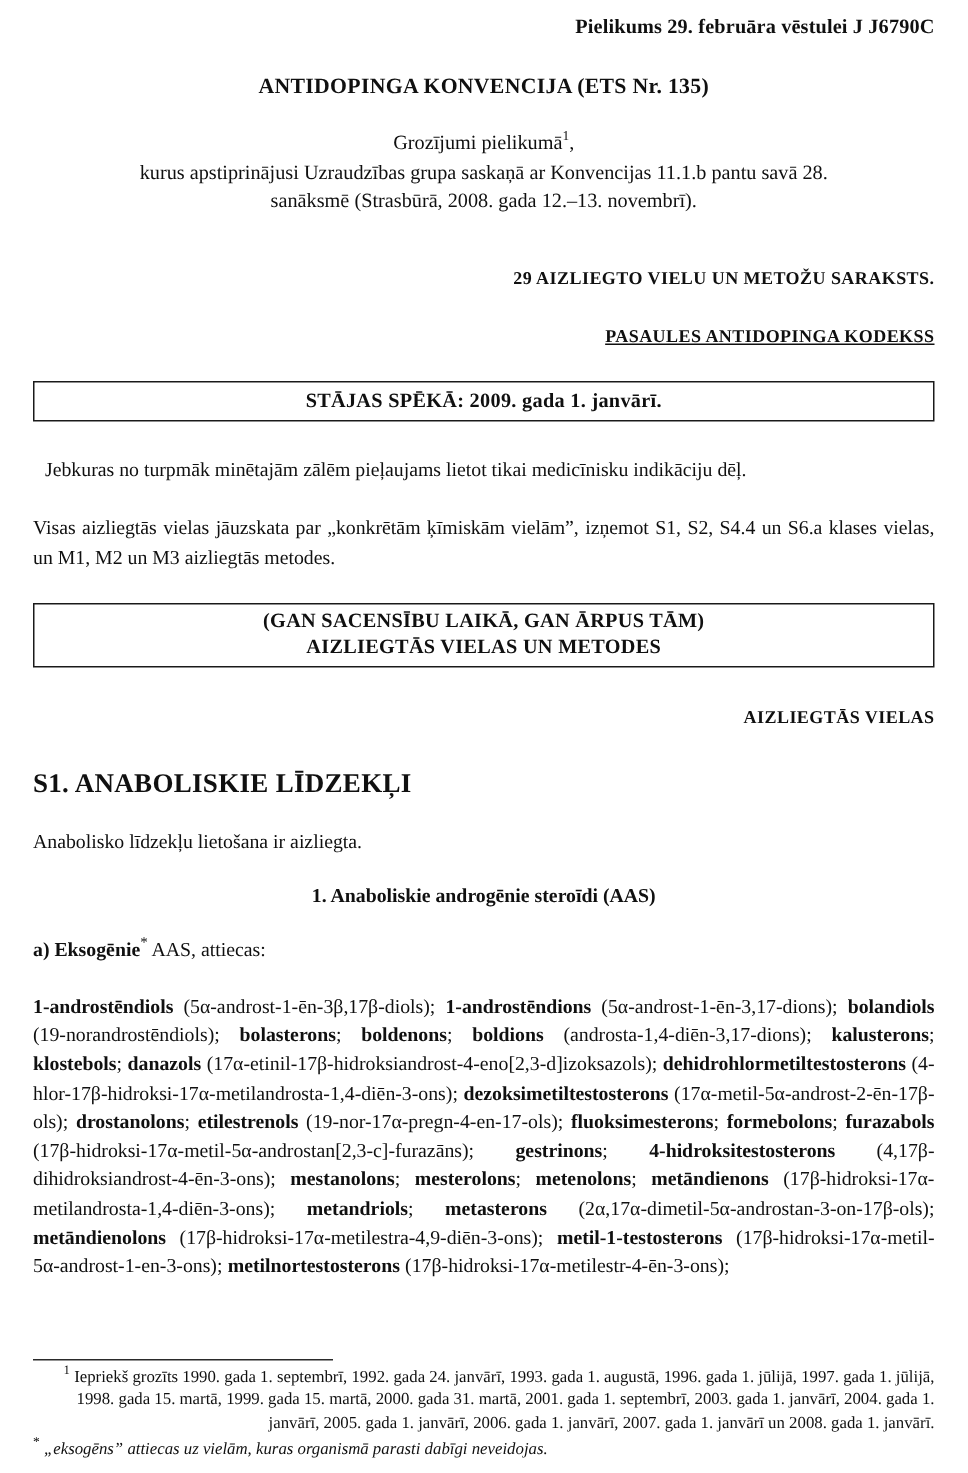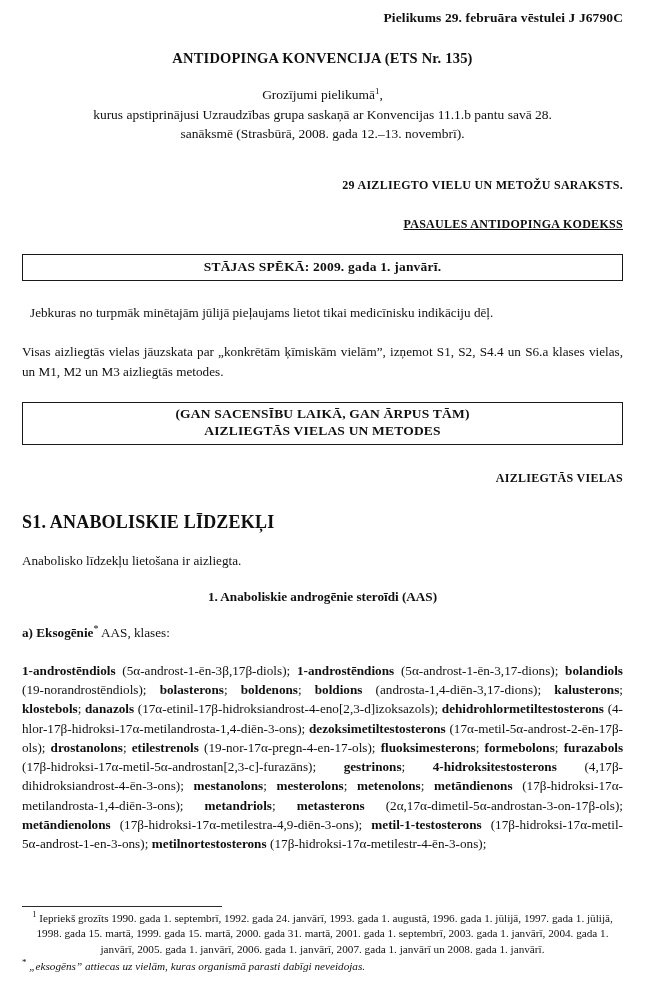--- a/index.html
+++ b/index.html
@@ -137,21 +137,21 @@
   .fn-rule {
     width: 200px;
     height: 1.2px;
     background: #2a2a2a;
     margin: 0 0 4px 0;
   }
   .fn-text {
     font-size: 11.2px;
     line-height: 1.36;
     margin: 0;
-    text-align: center;
+    text-align: right;
   }
   .fn-text sup {
     font-size: 8.5px;
     vertical-align: super;
     line-height: 0;
   }
   .fn-star {
     font-size: 11.2px;
     font-style: italic;
     line-height: 1.36;
@@ -178,38 +178,38 @@
     <span class="ln">kurus apstiprinājusi Uzraudzības grupa saskaņā ar Konvencijas 11.1.b pantu savā 28.</span>
     <span class="ln">sanāksmē (Strasbūrā, 2008. gada 12.–13. novembrī).</span>
   </div>
 
   <div class="heading-center-bold h-list">29 AIZLIEGTO VIELU UN METOŽU SARAKSTS.</div>
 
   <div class="heading-center-bold h-kodekss">PASAULES ANTIDOPINGA KODEKSS</div>
 
   <div class="banner banner-effective">STĀJAS SPĒKĀ: 2009. gada 1. janvārī.</div>
 
-  <p class="body-para indent-1">Jebkuras no turpmāk minētajām jūlijā pieļaujams lietot tikai medicīnisku indikāciju dēļ.</p>
+  <p class="body-para indent-1">Jebkuras no turpmāk minētajām zālēm pieļaujams lietot tikai medicīnisku indikāciju dēļ.</p>
 
   <p class="body-para">Visas aizliegtās vielas jāuzskata par „konkrētām ķīmiskām vielām”, izņemot S1, S2, S4.4 un S6.a klases vielas, un M1, M2 un M3 aizliegtās metodes.</p>
 
   <div class="banner banner-prohibited">
     <span class="ln">(GAN SACENSĪBU LAIKĀ, GAN ĀRPUS TĀM)</span>
     <span class="ln">AIZLIEGTĀS VIELAS UN METODES</span>
   </div>
 
   <div class="heading-center-bold h-vielas">AIZLIEGTĀS VIELAS</div>
 
   <div class="sec-head">S1. ANABOLISKIE LĪDZEKĻI</div>
 
   <p class="list-lead">Anabolisko līdzekļu lietošana ir aizliegta.</p>
 
   <div class="sub-head">1. Anaboliskie androgēnie steroīdi (AAS)</div>
 
-  <p class="list-lead"><b>a) Eksogēnie</b><sup class="star">*</sup><span> AAS, klases:</span></p>
+  <p class="list-lead"><b>a) Eksogēnie</b><sup class="star">*</sup><span> AAS, attiecas:</span></p>
 
   <p class="substances"><span id="substance-render"><b>1-androstēndiols</b><span> (5α-androst-1-ēn-3β,17β-diols)</span><span>; </span><b>1-androstēndions</b><span> (5α-androst-1-ēn-3,17-dions)</span><span>; </span><b>bolandiols</b><span> (19-norandrostēndiols)</span><span>; </span><b>bolasterons</b><span>; </span><b>boldenons</b><span>; </span><b>boldions</b><span> (androsta-1,4-diēn-3,17-dions)</span><span>; </span><b>kalusterons</b><span>; </span><b>klostebols</b><span>; </span><b>danazols</b><span> (17α-etinil-17β-hidroksiandrost-4-eno[2,3-d]izoksazols)</span><span>; </span><b>dehidrohlormetiltestosterons</b><span> (4-hlor-17β-hidroksi-17α-metilandrosta-1,4-diēn-3-ons)</span><span>; </span><b>dezoksimetiltestosterons</b><span> (17α-metil-5α-androst-2-ēn-17β-ols)</span><span>; </span><b>drostanolons</b><span>; </span><b>etilestrenols</b><span> (19-nor-17α-pregn-4-en-17-ols)</span><span>; </span><b>fluoksimesterons</b><span>; </span><b>formebolons</b><span>; </span><b>furazabols</b><span> (17β-hidroksi-17α-metil-5α-androstan[2,3-c]-furazāns)</span><span>; </span><b>gestrinons</b><span>; </span><b>4-hidroksitestosterons</b><span> (4,17β-dihidroksiandrost-4-ēn-3-ons)</span><span>; </span><b>mestanolons</b><span>; </span><b>mesterolons</b><span>; </span><b>metenolons</b><span>; </span><b>metāndienons</b><span> (17β-hidroksi-17α-metilandrosta-1,4-diēn-3-ons)</span><span>; </span><b>metandriols</b><span>; </span><b>metasterons</b><span> (2α,17α-dimetil-5α-androstan-3-on-17β-ols)</span><span>; </span><b>metāndienolons</b><span> (17β-hidroksi-17α-metilestra-4,9-diēn-3-ons)</span><span>; </span><b>metil-1-testosterons</b><span> (17β-hidroksi-17α-metil-5α-androst-1-en-3-ons)</span><span>; </span><b>metilnortestosterons</b><span> (17β-hidroksi-17α-metilestr-4-ēn-3-ons)</span><span>;</span></span></p>
 
   <div class="footnotes">
     <div class="fn-rule"></div>
     <p class="fn-text"><sup>1</sup><span> Iepriekš grozīts 1990. gada 1. septembrī, 1992. gada 24. janvārī, 1993. gada 1. augustā, 1996. gada 1. jūlijā, 1997. gada 1. jūlijā, 1998. gada 15. martā, 1999. gada 15. martā, 2000. gada 31. martā, 2001. gada 1. septembrī, 2003. gada 1. janvārī, 2004. gada 1. janvārī, 2005. gada 1. janvārī, 2006. gada 1. janvārī, 2007. gada 1. janvārī un 2008. gada 1. janvārī.</span></p>
     <p class="fn-star"><sup>*</sup><span> „eksogēns” attiecas uz vielām, kuras organismā parasti dabīgi neveidojas.</span></p>
   </div>
 
 </div>

